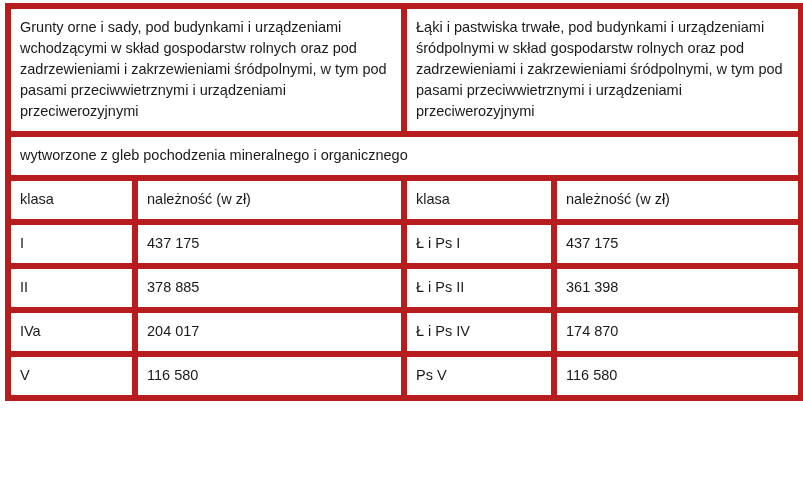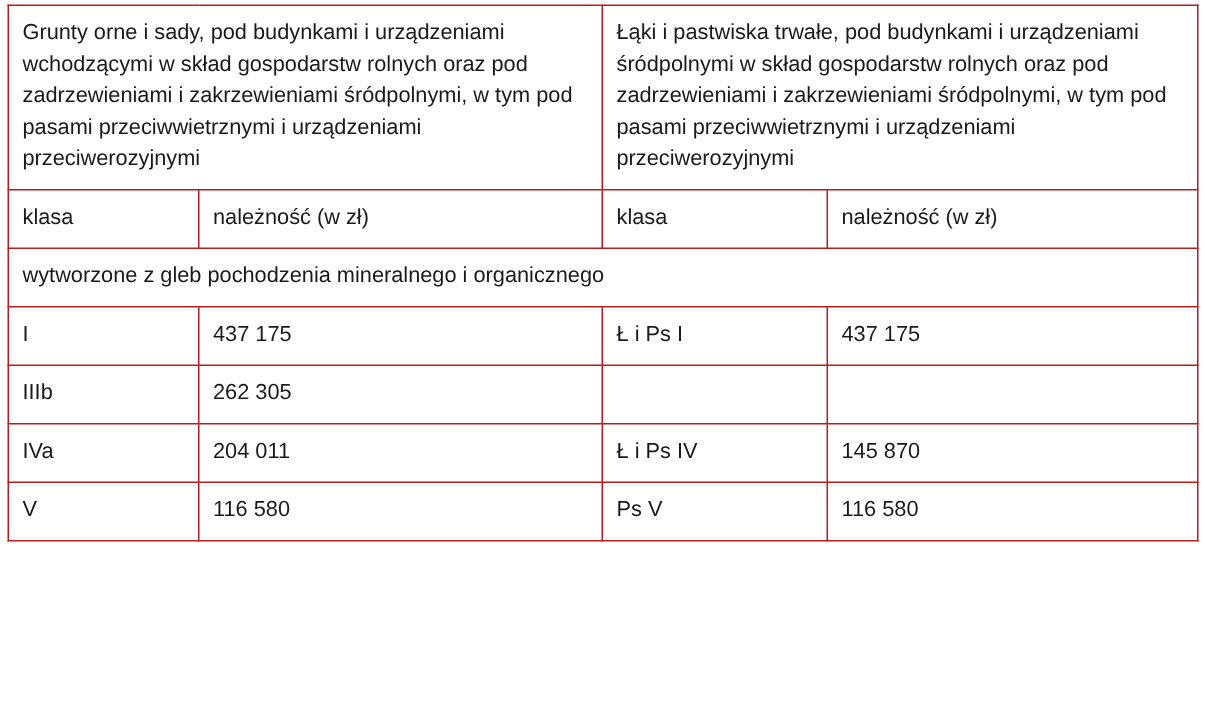--- a/index.html
+++ b/index.html
@@ -23,21 +23,21 @@
   table.rate-table {
     position: absolute;
     left: 5px;
     top: 3px;
     width: 793px;
     border-collapse: collapse;
     table-layout: fixed;
     background: #ffffff;
   }
   table.rate-table td {
-    border: 1px solid #b91c1c;
+    border: 6px solid #b91c1c;
     padding: 8px 9px 9px 9px;
     font-size: 14.5px;
     line-height: 1.45;
     vertical-align: top;
     text-align: left;
     font-weight: normal;
     color: #1a1a1a;
     background: #ffffff;
   }
   col.c-klasa   { width: 127px; }
@@ -78,49 +78,49 @@
       <col class="c-klasa2">
       <col class="c-naleznosc2">
     </colgroup>
     <tbody>
       <tr>
         <td class="group-head" colspan="2">Grunty orne i sady, pod budynkami i urządzeniami wchodzącymi w skład gospodarstw rolnych oraz pod zadrzewieniami i zakrzewieniami śródpolnymi, w tym pod pasami przeciwwietrznymi i urządzeniami przeciwerozyjnymi</td>
         <td class="group-head" colspan="2">Łąki i pastwiska trwałe, pod budynkami i urządzeniami śródpolnymi w skład gospodarstw rolnych oraz pod zadrzewieniami i zakrzewieniami śródpolnymi, w tym pod pasami przeciwwietrznymi i urządzeniami przeciwerozyjnymi</td>
       </tr>
 
       <tr>
+        <td class="section-head" colspan="4">wytworzone z gleb pochodzenia mineralnego i organicznego</td>
+      </tr>
+
+      <tr>
         <td class="col-head">klasa</td>
         <td class="col-head">należność (w zł)</td>
         <td class="col-head">klasa</td>
         <td class="col-head">należność (w zł)</td>
-      </tr>
-
-      <tr>
-        <td class="section-head" colspan="4">wytworzone z gleb pochodzenia mineralnego i organicznego</td>
       </tr>
 
       <tr>
         <td class="data-cell">I</td>
         <td class="data-cell">437 175</td>
         <td class="data-cell">Ł i Ps I</td>
         <td class="data-cell">437 175</td>
       </tr>
       <tr>
-        <td class="data-cell">IIIb</td>
-        <td class="data-cell">262 305</td>
-        <td class="empty-cell"></td>
-        <td class="empty-cell"></td>
+        <td class="data-cell">II</td>
+        <td class="data-cell">378 885</td>
+        <td class="data-cell">Ł i Ps II</td>
+        <td class="data-cell">361 398</td>
       </tr>
 
 
       <tr>
         <td class="data-cell">IVa</td>
-        <td class="data-cell">204 011</td>
+        <td class="data-cell">204 017</td>
         <td class="data-cell">Ł i Ps IV</td>
-        <td class="data-cell">145 870</td>
+        <td class="data-cell">174 870</td>
       </tr>
       <tr>
         <td class="data-cell">V</td>
         <td class="data-cell">116 580</td>
         <td class="data-cell">Ps V</td>
         <td class="data-cell">116 580</td>
       </tr>
 
     </tbody>
   </table>

